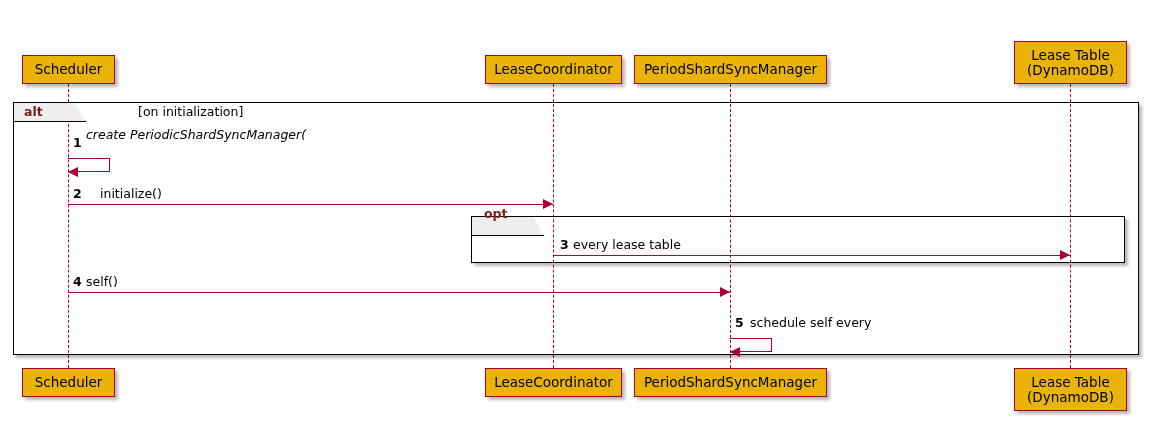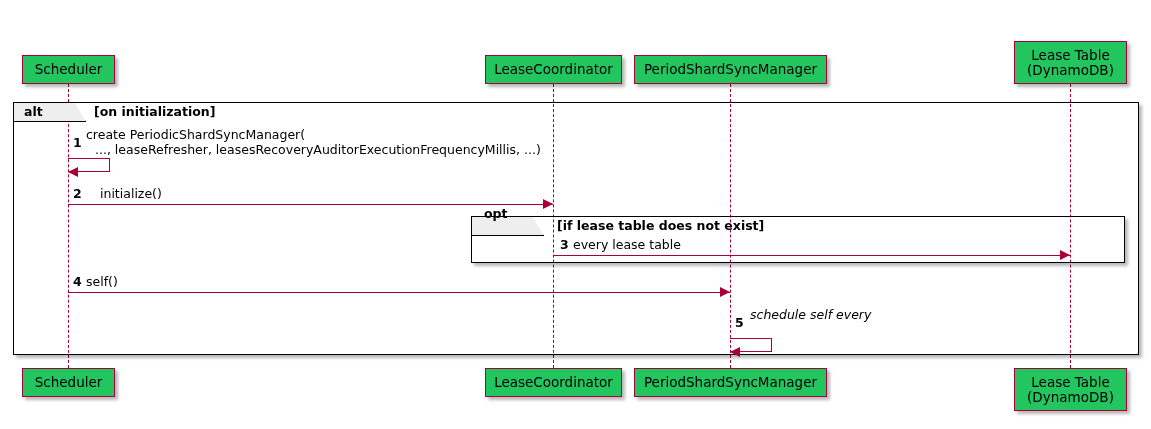--- a/index.html
+++ b/index.html
@@ -28,21 +28,21 @@
     width: 1151px;
     text-align: center;
     font-size: 16px;
     color: #000000;
     white-space: nowrap;
   }
   
   .participant {
     position: absolute;
     box-sizing: border-box;
-    background: #22c55e;
+    background: #eab308;
     border: 1.5px solid #A80036;
     box-shadow: 3px 3px 3px rgba(0,0,0,0.28);
     color: #000000;
     font-size: 13.5px;
     line-height: 15px;
     display: flex;
     flex-direction: column;
     align-items: center;
     justify-content: center;
     padding: 3px 0;
@@ -72,30 +72,31 @@
     border-bottom: 1.5px solid #000000;
     background: #EEEEEE;
     -webkit-clip-path: polygon(0 0, calc(100% - 11px) 0, 100% 100%, 0 100%);
     clip-path: polygon(0 0, calc(100% - 11px) 0, 100% 100%, 0 100%);
   }
   .frag-tab-label {
     position: absolute;
     top: 1px;
     font-size: 12.5px;
     font-weight: bold;
-    color: #000000;
+    color: #7f1d1d;
     white-space: nowrap;
     text-align: center;
   }
   .frag-guard {
     position: absolute;
     font-size: 12.5px;
-    font-weight: bold;
-    color: #000000;
-    white-space: nowrap;
+    font-weight: normal;
+    color: #000000;
+    white-space: nowrap;
+    margin-left: 44px;
   }
   
   .msg-line {
     position: absolute;
     height: 0;
     border-top: 1.5px solid #A80036;
   }
   .msg-num {
     position: absolute;
     font-size: 12.5px;
@@ -160,48 +161,46 @@
     <span class="pline">(DynamoDB)</span>
   </div>
 
   <div class="fragment" style="left:13px; top:102px; width:1126px; height:253px;">
     <div class="frag-tab" style="width:72px;"></div>
   </div>
   <div class="frag-tab-label" style="left:24px; top:104px;">alt</div>
   <div class="frag-guard" style="left:94px; top:104px;">[on initialization]</div>
 
   <div class="msg-num" style="left:73px; top:135px;">1</div>
-  <div class="msg-label" style="left:86px; top:127px;">create PeriodicShardSyncManager(</div>
-  <div class="msg-label" style="left:95px; top:142px;">..., leaseRefresher, leasesRecoveryAuditorExecutionFrequencyMillis, ...)</div>
+  <div class="msg-label" style="left:86px; top:127px;font-style:italic;">create PeriodicShardSyncManager(</div>
   <div class="self-loop" style="left:68px; top:158px; width:42px; height:14px;"></div>
   <div class="arrow-head arrow-left" style="left:68px; top:167px;"></div>
 
   <div class="msg-num" style="left:73px; top:186px;">2</div>
   <div class="msg-label" style="left:100px; top:186px;">initialize()</div>
   <div class="msg-line" style="left:68px; top:204px; width:485px;"></div>
   <div class="arrow-head arrow-right" style="left:543px; top:199px;"></div>
 
   <div class="fragment" style="left:471px; top:216px; width:654px; height:47px;">
     <div class="frag-tab" style="width:72px;"></div>
   </div>
   <div class="frag-tab-label" style="left:484px; top:206px;">opt</div>
-  <div class="frag-guard" style="left:557px; top:218px;">[if lease table does not exist]</div>
 
   <div class="msg-num" style="left:560px; top:237px;">3</div>
   <div class="msg-label" style="left:573px; top:237px;">every lease table</div>
   <div class="msg-line" style="left:553px; top:255px; width:517px;"></div>
   <div class="arrow-head arrow-right" style="left:1060px; top:250px;"></div>
 
   <div class="msg-num" style="left:73px; top:274px;">4</div>
   <div class="msg-label" style="left:86px; top:274px;">self()</div>
   <div class="msg-line" style="left:68px; top:292px; width:662px;"></div>
   <div class="arrow-head arrow-right" style="left:720px; top:287px;"></div>
 
   <div class="msg-num" style="left:735px; top:315px;">5</div>
-  <div class="msg-label" style="left:750px; top:307px;font-style:italic;">schedule self every</div>
+  <div class="msg-label" style="left:750px; top:315px;">schedule self every</div>
   <div class="self-loop" style="left:730px; top:338px; width:42px; height:14px;"></div>
   <div class="arrow-head arrow-left" style="left:730px; top:347px;"></div>
 
   <div class="participant" style="left:22px; top:368px; width:93px; height:29px;">
     <span class="pline">Scheduler</span>
   </div>
 
   <div class="participant" style="left:485px; top:368px; width:137px; height:29px;">
     <span class="pline">LeaseCoordinator</span>
   </div>

